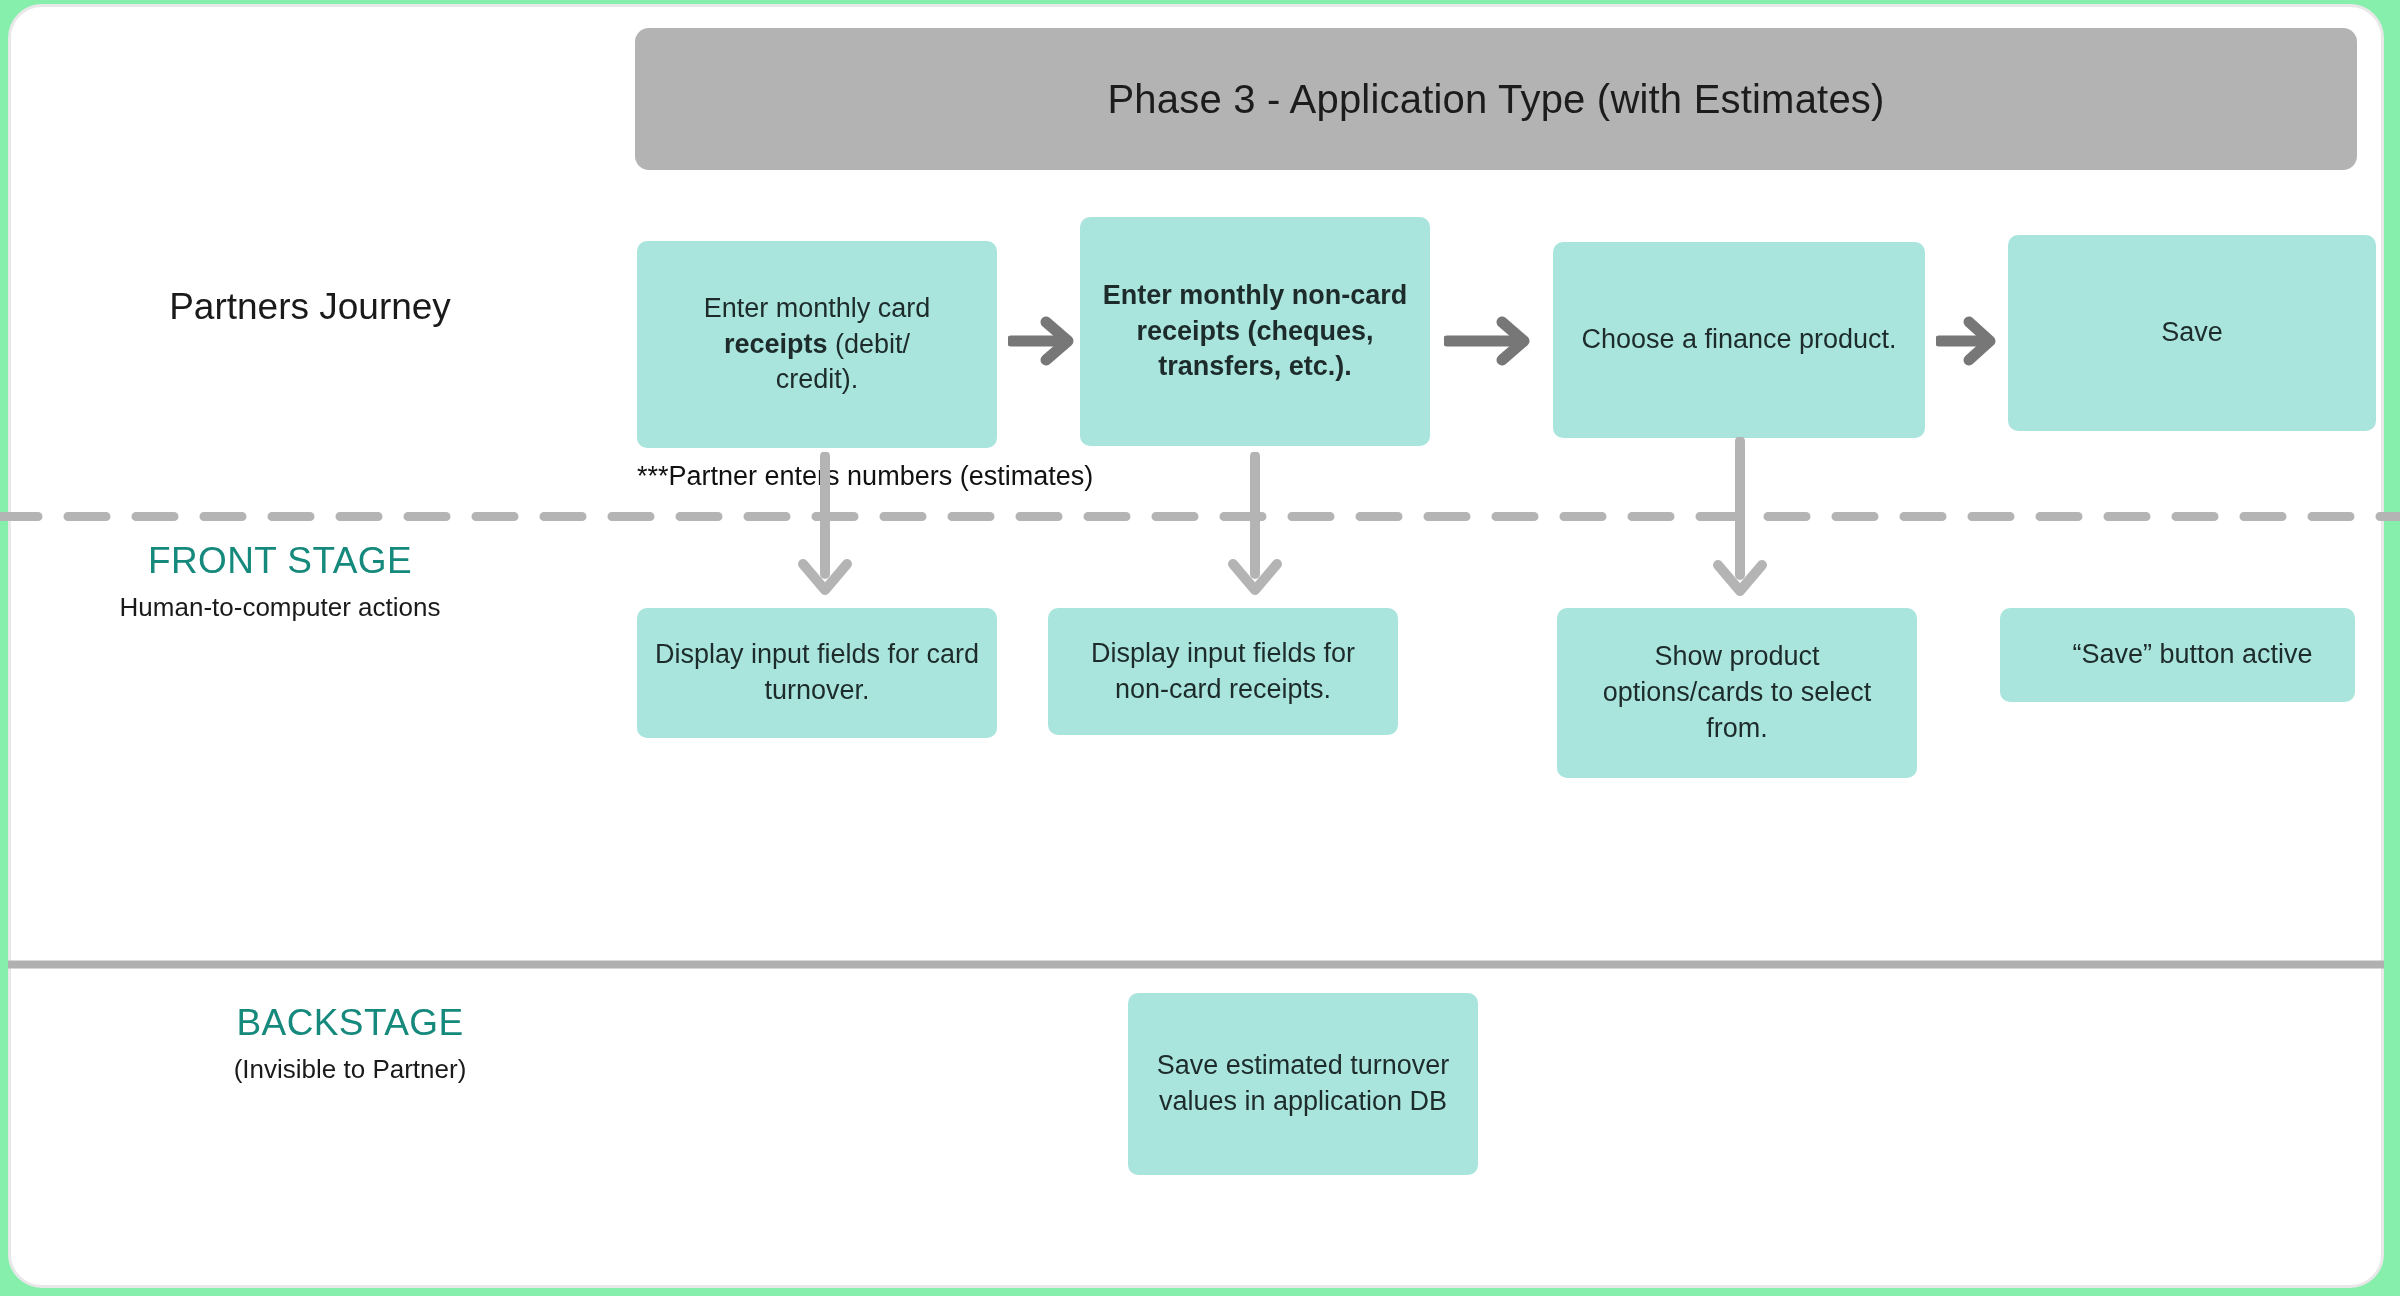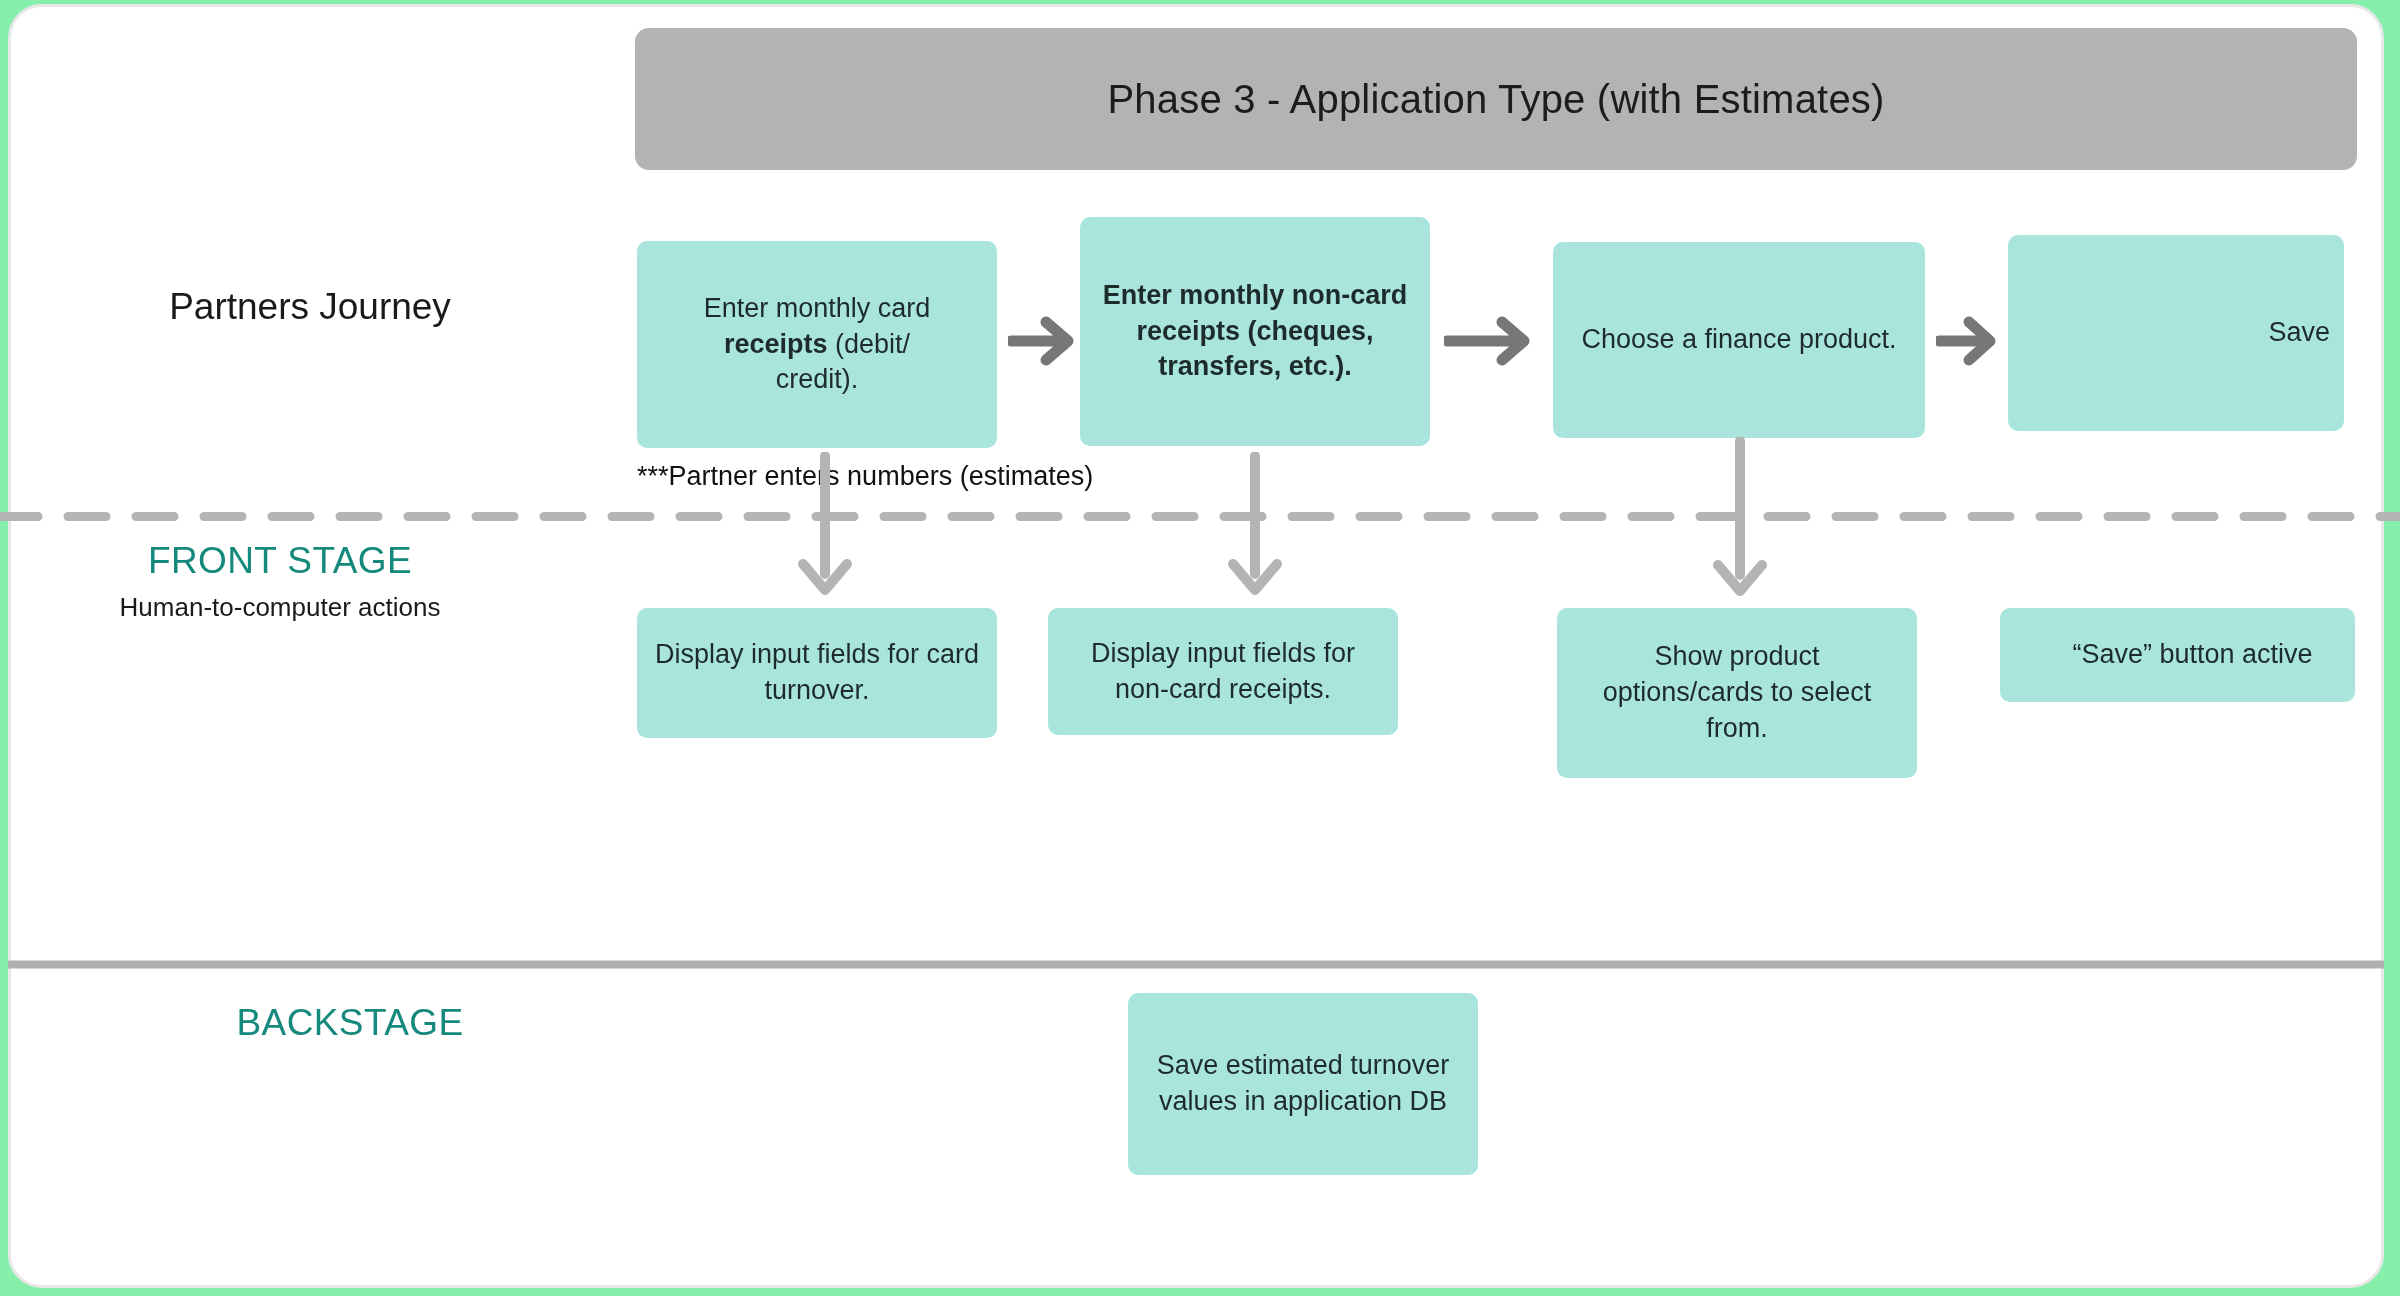--- a/index.html
+++ b/index.html
@@ -140,20 +140,21 @@
     <div class="lane-title-lg">Partners Journey</div>
   </div>
 
   <div class="row-label" style="left:0px; top:540px; width:560px;">
     <div class="lane-title-stage">FRONT STAGE</div>
     <div class="lane-sub">Human-to-computer actions</div>
   </div>
 
   <div class="row-label" style="left:0px; top:1002px; width:700px;">
     <div class="lane-title-stage">BACKSTAGE</div>
+    <div class="lane-sub">(Invisible to Partner)</div>
   </div>
 
   <svg class="dashed-sep" width="2400" height="11" viewBox="0 0 2400 11">
     <line x1="0" y1="5.5" x2="2400" y2="5.5" stroke="#b4b4b4" stroke-width="9" stroke-linecap="round" stroke-dasharray="38 30"></line>
   </svg>
 
   <svg class="solid-sep" width="2376" height="9" viewBox="0 0 2376 9">
     <line x1="0" y1="4.5" x2="2376" y2="4.5" stroke="#b0b0b0" stroke-width="8"></line>
   </svg>
 
@@ -167,21 +168,21 @@
   </div>
 
   <div class="node" style="left:1080px; top:217px; width:350px; height:229px;">
     <div class="node-text bold">Enter monthly non-card receipts (cheques, transfers, etc.).</div>
   </div>
 
   <div class="node" style="left:1553px; top:235px; width:372px; height:196px;margin-top:7px;">
     <div class="node-text">Choose a finance product.</div>
   </div>
 
-  <div class="node" style="left:2008px; top:235px; width:336px; height:196px;justify-content:flex-end;">
+  <div class="node" style="left:2008px; top:235px; width:368px; height:196px;">
     <div class="node-text">Save</div>
   </div>
 
   <svg class="arrow-h" style="left:1008px; top:310px;" width="68" height="62" viewBox="0 0 68 62">
     <line x1="3" y1="31" x2="50" y2="31" stroke="#777777" stroke-width="11" stroke-linecap="round"></line>
     <polyline points="38,12 60,31 38,50" fill="none" stroke="#777777" stroke-width="11" stroke-linecap="round" stroke-linejoin="round"></polyline>
   </svg>
 
   <svg class="arrow-h" style="left:1444px; top:310px;" width="90" height="62" viewBox="0 0 90 62">
     <line x1="3" y1="31" x2="70" y2="31" stroke="#777777" stroke-width="11" stroke-linecap="round"></line>

